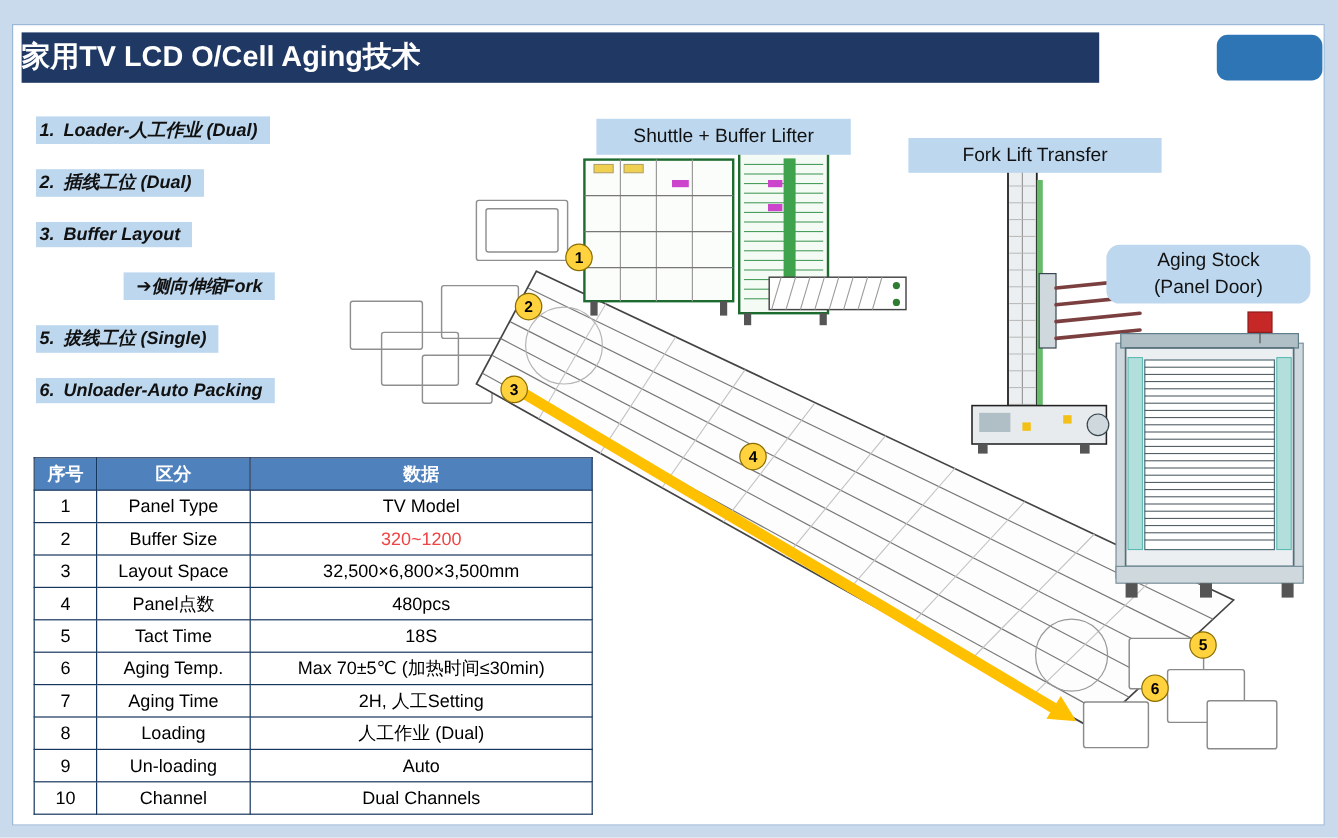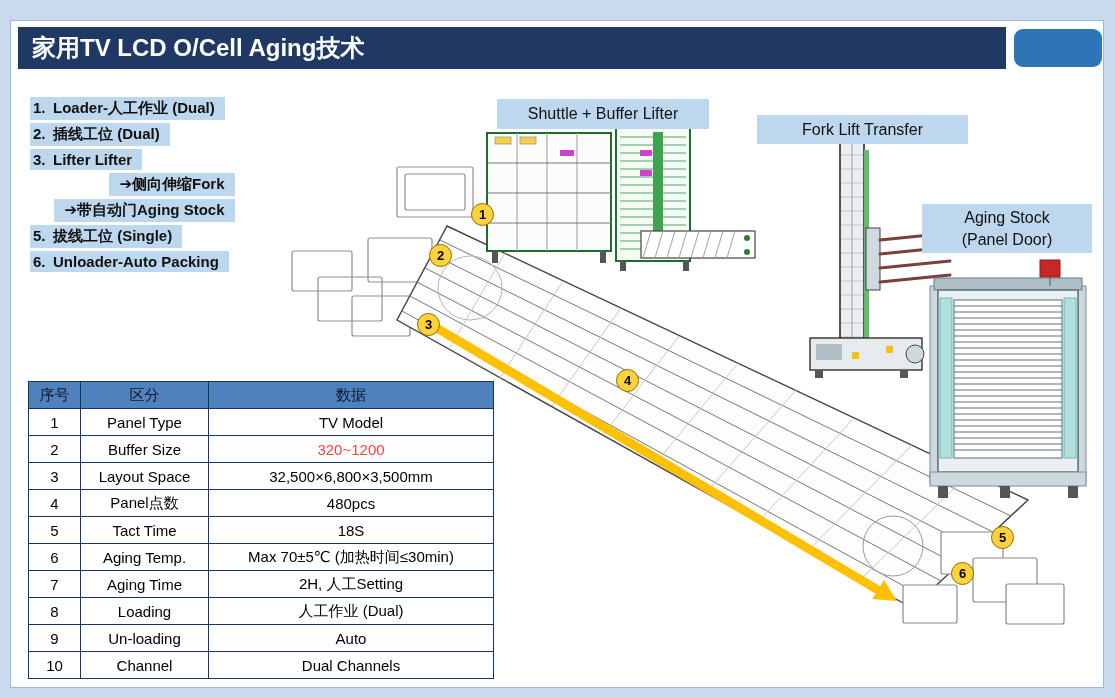--- a/index.html
+++ b/index.html
@@ -1,49 +1,49 @@
 <!DOCTYPE html>
 <html><head>
 <meta charset="utf-8">
 <style>
   html,body { margin:0; padding:0; }
   .page { position:relative; width:1115px; height:698px; background:#c9daec;
           font-family:"Liberation Sans","DejaVu Sans",sans-serif; overflow:hidden; }
   .card { position:absolute; left:10px; top:20px; width:1094px; height:668px;
           background:#ffffff; border:1px solid #9db8d6; box-sizing:border-box; }
-  .title-bar { position:absolute; left:18px; top:27px; width:988px; height:42px;
+  .title-bar { position:absolute; left:18px; top:27px; width:898px; height:42px;
           background:#1f3864; color:#ffffff; font-size:24px; font-weight:bold;
-          line-height:42px; padding-left:14px; box-sizing:border-box; z-index:6; }
+          line-height:42px; box-sizing:border-box; z-index:6; }
   .accent-pill { position:absolute; left:1014px; top:29px; width:88px; height:38px;
           background:#2e75b6; border-radius:9px; z-index:6; }
   .legend { position:absolute; left:30px; top:97px; z-index:5; font-size:15px;
           font-weight:bold; color:#111; }
-  .legend-line { margin-bottom:3px; white-space:nowrap; }
+  .legend-line { margin-bottom:21px; white-space:nowrap;font-style:italic; }
   .legend-line .hl { background:#bdd7ee; padding:2px 10px 2px 3px; display:inline-block; }
   .legend-line.indent { margin-left:24px;text-align:right; }
   .legend-line .num { display:inline-block; min-width:20px; }
   .callout { position:absolute; background:#bdd7ee; color:#111; font-size:16px;
           text-align:center; display:flex; align-items:center; justify-content:center;
           z-index:5; }
   #callout-shuttle { left:497px; top:99px;  width:212px; height:30px; }
   #callout-fork    { left:757px; top:115px; width:211px; height:29px; }
   #callout-stock   { left:922px; top:204px; width:170px; height:49px;
-                     flex-direction:column; line-height:1.35; }
+                     flex-direction:column; line-height:1.35;border-radius:11px; }
   .marker-circle { position:absolute; width:23px; height:23px; border-radius:50%;
           background:#ffd23e; border:1px solid #8a6d00; color:#000; font-size:13px;
           font-weight:bold; display:flex; align-items:center; justify-content:center;
           z-index:7; box-sizing:border-box; }
   #m1{left:471px;top:203px;} #m2{left:429px;top:244px;} #m3{left:417px;top:313px;}
   #m4{left:616px;top:369px;} #m5{left:991px;top:526px;} #m6{left:951px;top:562px;}
   svg.diagram { position:absolute; left:0; top:0; z-index:2; }
   table.spec { position:absolute; left:28px; top:381px; border-collapse:collapse;
           z-index:6; font-size:15px; color:#000; background:#fff; table-layout:fixed; }
   table.spec th, table.spec td { border:1px solid #17365d; text-align:center;
           padding:0 4px; height:26px; overflow:hidden; white-space:nowrap; }
-  table.spec th { background:#4f81bd; font-weight:normal; color:#0f172a; }
+  table.spec th { background:#4f81bd; font-weight:bold; color:#ffffff; }
   .red-text { color:#ef4444; }
 </style>
 </head>
 <body>
 
 <div class="page">
   <div class="card"></div>
 
   <div class="title-bar">
     <span>家用TV LCD O/Cell Aging技术</span>
@@ -232,23 +232,22 @@
 
     <g>
       <line x1="420" y1="318" x2="878" y2="590" stroke="#ffc000" stroke-width="9"></line>
       <polygon points="897,601 872,599 884,580" fill="#ffc000"></polygon>
     </g>
   </svg>
 
   <div class="legend">
     <div class="legend-line"><span class="hl"><span class="num">1.</span><span>Loader-人工作业 (Dual)</span></span></div>
     <div class="legend-line"><span class="hl"><span class="num">2.</span><span>插线工位 (Dual)</span></span></div>
-    <div class="legend-line"><span class="hl"><span class="num">3.</span><span>Lifter Lifter</span></span></div>
+    <div class="legend-line"><span class="hl"><span class="num">3.</span><span>Buffer Layout</span></span></div>
     <div class="legend-line indent"><span class="hl"><span class="num">➔</span><span>侧向伸缩Fork</span></span></div>
-    <div class="legend-line indent"><span class="hl"><span class="num">➔</span><span>带自动门Aging Stock</span></span></div>
     <div class="legend-line"><span class="hl"><span class="num">5.</span><span>拔线工位 (Single)</span></span></div>
     <div class="legend-line"><span class="hl"><span class="num">6.</span><span>Unloader-Auto Packing</span></span></div>
   </div>
 
   <div class="callout" id="callout-fork">
     <span>Fork Lift Transfer</span>
   </div>
   <div class="callout" id="callout-shuttle">
     <span>Shuttle + Buffer Lifter</span>
   </div>

